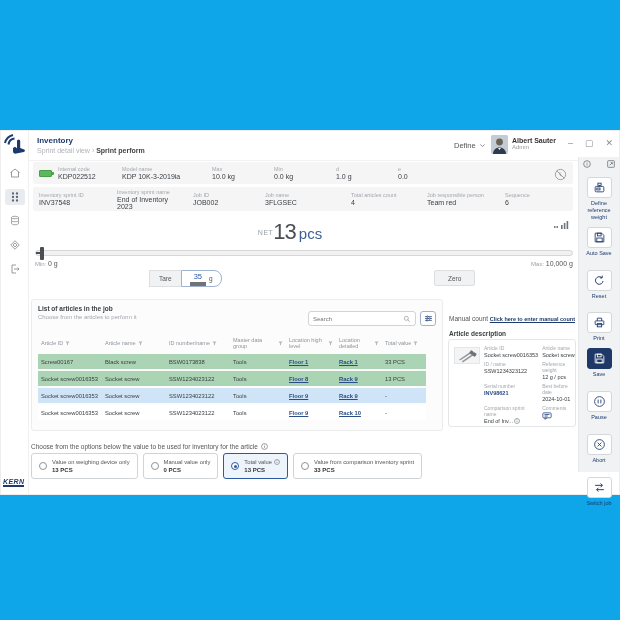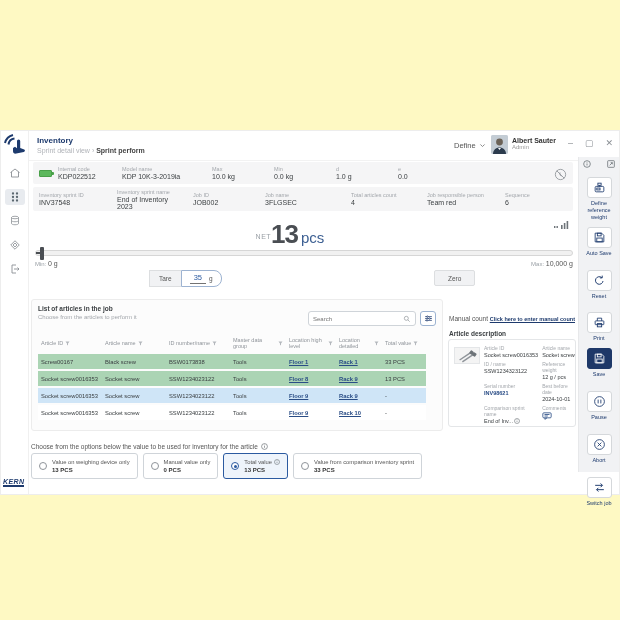--- a/index.html
+++ b/index.html
@@ -1,17 +1,17 @@
 <!DOCTYPE html>
 <html><head>
 <meta charset="utf-8">
 <style>
   * { margin:0; padding:0; box-sizing:border-box; }
   html,body { width:620px; height:620px; background:#fff; font-family:"Liberation Sans", sans-serif; color:#333; }
-  .canvas { position:relative; width:620px; height:620px; background:#fef9c3; overflow:hidden; }
+  .canvas { position:relative; width:620px; height:620px; background:#0ea5e9; overflow:hidden; }
   .app { position:absolute; left:0; top:130px; width:620px; height:365px; background:#fff; border:1px solid #ededed; }
 
   
   .left-rail { position:absolute; left:0; top:0; bottom:0; width:28px; background:#fff; border-right:1px solid #f0f0f0; }
   .logo { position:absolute; left:2px; top:2px; width:24px; height:26px; color:#1d3a6d; }
   .rail-nav { position:absolute; left:0; top:34px; width:28px; display:flex; flex-direction:column; align-items:center; gap:8px; }
   .rail-btn { width:20px; height:16px; display:flex; align-items:center; justify-content:center; color:#8a8f94; border-radius:3px; }
   .rail-btn.sel { background:#e8ebef; color:#5b6770; }
   .rail-btn svg { width:12px; height:12px; }
   .kern { position:absolute; left:2px; bottom:7px; font-size:7px; font-weight:bold; font-style:italic; color:#1d3a6d; border-bottom:2px double #1d3a6d; letter-spacing:.4px; }
@@ -50,36 +50,36 @@
   .f .lb { font-size:5.5px; color:#a3a7ac; }
   .f .vl { font-size:7px; color:#3c4043; margin-top:1px; }
   .batt { width:13px; height:7px; background:#5cb85c; border:1px solid #49a049; border-radius:1px; margin-left:6px; position:relative; }
   .batt:after { content:""; position:absolute; right:-3px; top:1.5px; width:2px; height:3px; background:#49a049; border-radius:0 1px 1px 0; }
   .touch-off { position:absolute; right:52px; top:36px; width:13px; height:13px; color:#8a8f94; }
   .stab { position:absolute; right:50px; top:84px; width:16px; height:8px; color:#6d7378; }
 
   
   .net { position:absolute; left:0; right:40px; top:88px; text-align:center; }
   .net .pre { font-size:7px; color:#9aa0a6; letter-spacing:.5px; vertical-align:4px; }
-  .net .val { font-size:26px; font-weight:bold; color:#4a4e53; letter-spacing:-1px; }
+  .net .val { font-size:22px; font-weight:normal; color:#4a4e53; letter-spacing:-1px; }
   .net .unit { font-size:15px; color:#3c5f92; margin-left:3px; }
 
   
   .slider { position:absolute; left:34px; right:46px; top:119px; height:6px; background:#f1f1f1; border:1px solid #d6d6d6; border-radius:4px; }
   .handle { position:absolute; left:4px; top:-4px; width:4px; height:13px; background:#4a4e53; border-radius:1px; }
   .handle:before { content:""; position:absolute; left:-4px; top:5px; width:4px; height:2px; background:#4a4e53; }
   .minmax { position:absolute; top:129px; font-size:6px; color:#9aa0a6; }
   .minmax b { color:#555; font-weight:normal; font-size:7px; }
   .mm-min { left:34px; } .mm-max { right:46px; }
 
   
   .tare { position:absolute; left:148px; top:139px; height:17px; display:flex; align-items:stretch; }
   .tare .tl { background:#f1f2f4; border:1px solid #dcdee0; border-right:none; font-size:6.5px; color:#555; display:flex; align-items:center; padding:0 9px; }
   .tare .ti { border:1px solid #9db3d1; border-radius:0 8px 8px 0; background:#fff; display:flex; align-items:center; padding:0 8px; gap:3px; }
-  .tare .ti .num { font-size:7.5px; color:#2b5aa0; border-bottom:1px solid #737373; padding:0 4px 1px; }
+  .tare .ti .num { font-size:7.5px; color:#2b5aa0; border-bottom:4px solid #737373; padding:0 4px 1px; }
   .tare .ti .un { font-size:6.5px; color:#555; }
   .zero { position:absolute; left:433px; top:139px; height:16px; padding:0 13px; background:#f1f2f4; border:1px solid #dcdee0; border-radius:2px; font-size:6.5px; color:#555; display:flex; align-items:center; }
 
   
   .articles { position:absolute; left:30px; top:168px; width:412px; height:132px; background:#fcfcfc; border:1px solid #ececec; border-radius:3px; padding:5px 6px; }
   .art-head { display:flex; justify-content:space-between; }
   .art-titles .t { font-size:6.5px; font-weight:bold; color:#3c4043; }
   .art-titles .s { font-size:6px; color:#a3a7ac; margin-top:2px; }
   .search-row { display:flex; gap:4px; align-items:flex-start; margin-top:6px; }
   .search { width:108px; height:15px; border:1px solid #cfd4d9; border-radius:3px; background:#fff; display:flex; align-items:center; padding:0 4px; gap:3px; }

